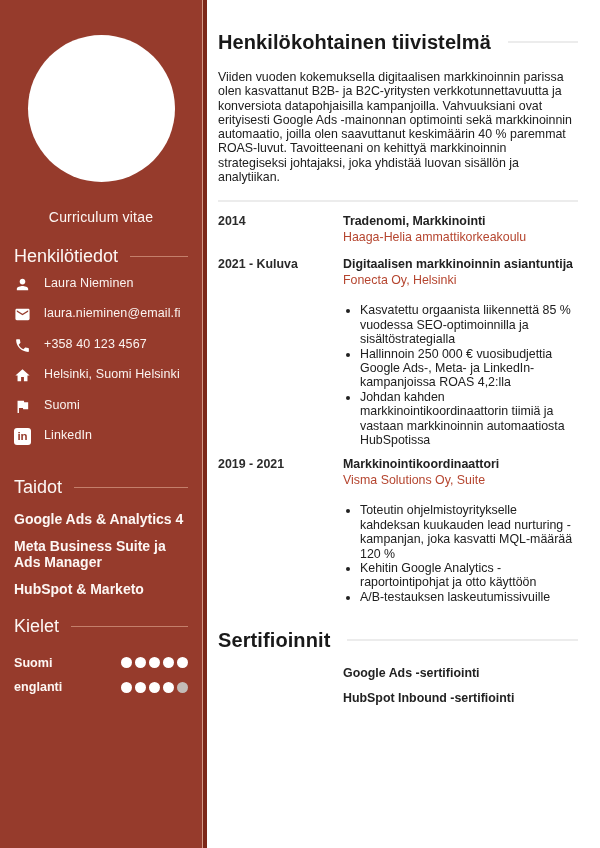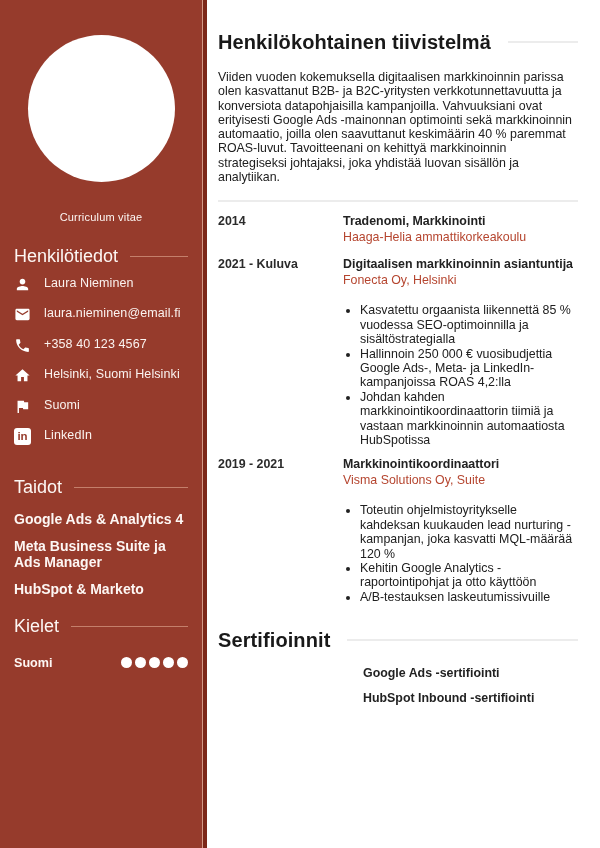--- a/index.html
+++ b/index.html
@@ -15,21 +15,21 @@
   }
   *{margin:0;padding:0;box-sizing:border-box;}
   html,body{width:600px;}
   body{font-family:"Liberation Sans","DejaVu Sans",sans-serif;background:#fff;}
   .page{display:flex;width:600px;height:848px;overflow:hidden;}
 
   
   .sidebar{width:202px;flex:0 0 202px;background:var(--sidebar-bg);color:#fff;padding:0 14px;}
   .edge{width:5px;flex:0 0 5px;background:var(--edge-dark);border-left:1px solid var(--edge-light);}
   .avatar{width:147px;height:147px;border-radius:50%;background:#fff;margin:35px auto 0;}
-  .cv-title{margin-top:25px;text-align:center;font-size:11px;line-height:20px;color:#fdf7f4;font-weight:400;letter-spacing:.2px;}
+  .cv-title{margin-top:25px;text-align:center;font-size:14px;line-height:20px;color:#fdf7f4;font-weight:400;letter-spacing:.2px;}
   .side-heading{margin-top:17px;display:flex;align-items:center;gap:12px;font-size:18px;line-height:24px;font-weight:400;color:#fdf7f4;}
   .side-heading .rule{flex:1;height:1px;background:var(--side-divider);}
   .contact-list{list-style:none;margin-top:8px;}
   .contact-list li{display:flex;align-items:flex-start;gap:13px;height:30.4px;}
   .icon{width:17px;height:17px;flex:0 0 17px;color:#fff;display:flex;align-items:center;justify-content:center;}
   .icon svg{width:17px;height:17px;display:block;}
   .li-box{background:#fff;color:var(--sidebar-bg);border-radius:3px;font-weight:bold;font-size:11.5px;}
   .li-box::after{content:"in";}
   .contact-text{font-size:12.5px;color:#fbf3f0;letter-spacing:.1px;}
   .skills{list-style:none;margin-top:12px;}
@@ -50,21 +50,21 @@
   .h2-exp{margin-top:20px;}
   .h2-cert{margin-top:24px;}
   .entry{display:flex;margin-top:12px;font-size:12.4px;}
   .entry .period{width:125px;flex:0 0 125px;font-weight:bold;color:#2b2b2b;line-height:15px;}
   .entry-body{flex:1;}
   .entry-title{font-weight:bold;color:#222;line-height:15px;}
   .entry-subtitle{color:var(--accent-text);line-height:15px;margin-top:1px;}
   .entry-bullets{margin:15px 0 0 17px;}
   .entry-bullets li{line-height:14.4px;color:var(--text-primary);}
   .entry.second{margin-top:10px;}
-  .cert-row{margin-top:14px;gap:20px;}
+  .cert-row{margin-top:14px;}
   .cert-row + .cert-row{margin-top:10px;}
   .cert-title{font-weight:bold;color:#222;line-height:15px;}
 </style>
 </head>
 <body>
 
 <div class="page">
 
   <aside class="sidebar">
     <div class="avatar"></div>
@@ -140,20 +140,30 @@
       <li>
         <span class="lang-name">Suomi</span>
         <span class="dots">
             <span class="dot active"></span>
             <span class="dot active"></span>
             <span class="dot active"></span>
             <span class="dot active"></span>
             <span class="dot active"></span>
           </span>
       </li>
+      <li>
+        <span class="lang-name">englanti</span>
+        <span class="dots">
+            <span class="dot active"></span>
+            <span class="dot active"></span>
+            <span class="dot active"></span>
+            <span class="dot active"></span>
+            <span class="dot"></span>
+          </span>
+      </li>
     </ul>
   </aside>
 
   <div class="edge"></div>
 
   <main>
 
     <section>
       <h2 class="sec-heading">
         <span>Henkilökohtainen tiivistelmä</span>

